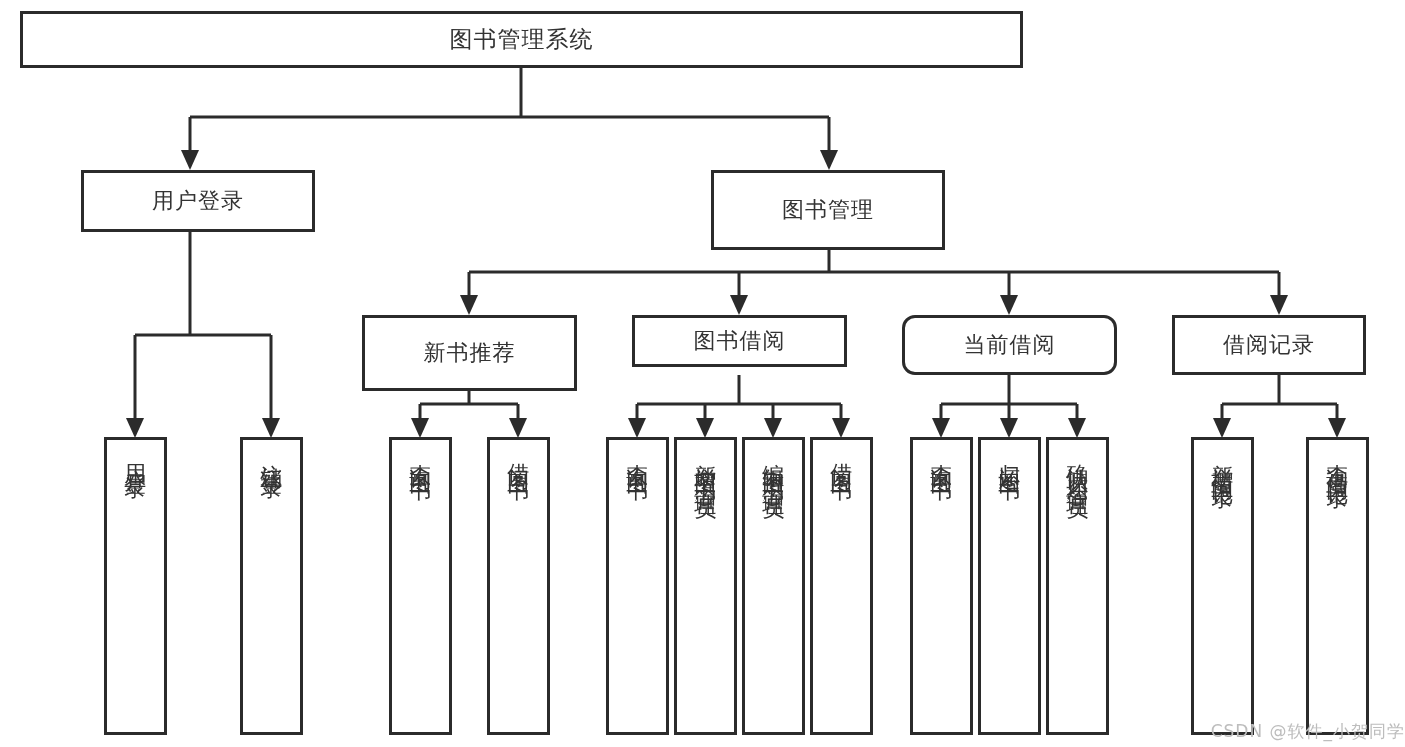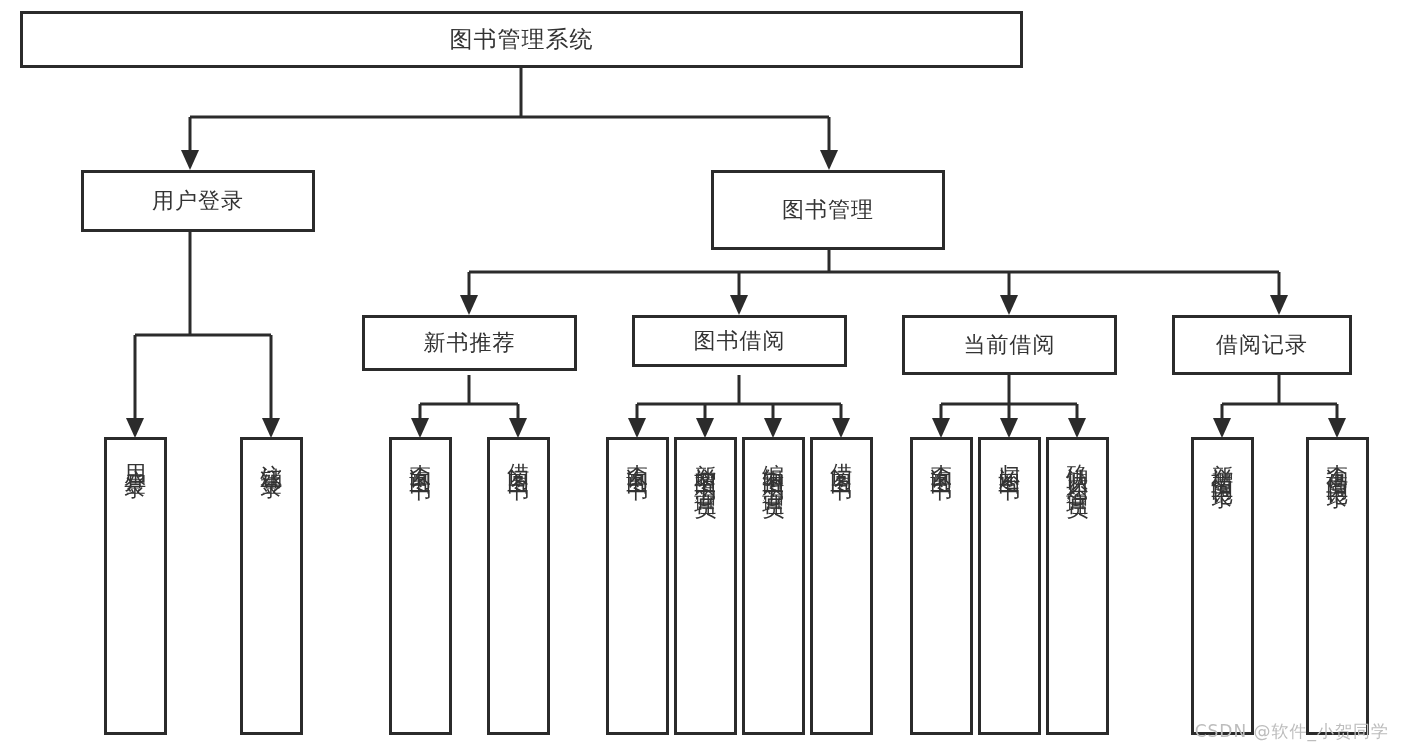--- a/index.html
+++ b/index.html
@@ -10,21 +10,21 @@
         border:3px solid #2b2b2b;display:flex;align-items:center;justify-content:center;}
   .node .lbl{color:#333333;font-size:22px;line-height:1.25;letter-spacing:1px;white-space:nowrap;}
   .node.root .lbl{font-size:23px;}
   .leaf{align-items:flex-start;padding-top:6px;}
   .leaf .lbl{writing-mode:vertical-rl;text-orientation:upright;
              font-size:22px;line-height:1.35;letter-spacing:5px;white-space:normal;
              max-height:284px;}
   svg.links{position:absolute;left:0;top:0;width:1405px;height:747px;pointer-events:none;}
   svg.links path,svg.links line{stroke:#2b2b2b;stroke-width:3;fill:none;}
   svg.links polygon{fill:#2b2b2b;}
-  #watermark{position:absolute;right:16px;bottom:4px;color:#bdbdbd;font-size:17px;
+  #watermark{position:absolute;right:0;bottom:4px;color:#bdbdbd;font-size:17px;
              letter-spacing:1px;white-space:nowrap;}
 </style>
 </head>
 <body>
 
 <div id="canvas">
 
   <svg class="links" viewBox="0 0 1405 747">
 
     <line x1="521" y1="68" x2="521" y2="117"></line>
@@ -94,30 +94,30 @@
     <span class="lbl">图书管理系统</span>
   </div>
 
   <div class="node" style="left:81px;top:170px;width:234px;height:62px;">
     <span class="lbl">用户登录</span>
   </div>
   <div class="node" style="left:711px;top:170px;width:234px;height:80px;">
     <span class="lbl">图书管理</span>
   </div>
 
-  <div class="node" style="left:362px;top:315px;width:215px;height:56px;">
+  <div class="node" style="left:362px;top:315px;width:215px;height:76px;">
     <span class="lbl">新书推荐</span>
   </div>
   <div class="node" style="left:632px;top:315px;width:215px;height:52px;">
     <span class="lbl">图书借阅</span>
   </div>
-  <div class="node" style="left:902px;top:315px;width:215px;height:60px;">
+  <div class="node" style="left:902px;top:315px;width:215px;height:60px;border-radius:13px;">
     <span class="lbl">当前借阅</span>
   </div>
-  <div class="node" style="left:1172px;top:315px;width:180px;height:60px;">
+  <div class="node" style="left:1172px;top:315px;width:194px;height:60px;">
     <span class="lbl">借阅记录</span>
   </div>
 
   <div class="node leaf" style="left:104px;top:437px;width:63px;height:298px;">
     <span class="lbl">用户登录</span>
   </div>
   <div class="node leaf" style="left:240px;top:437px;width:63px;height:298px;">
     <span class="lbl">注销登录</span>
   </div>
 

